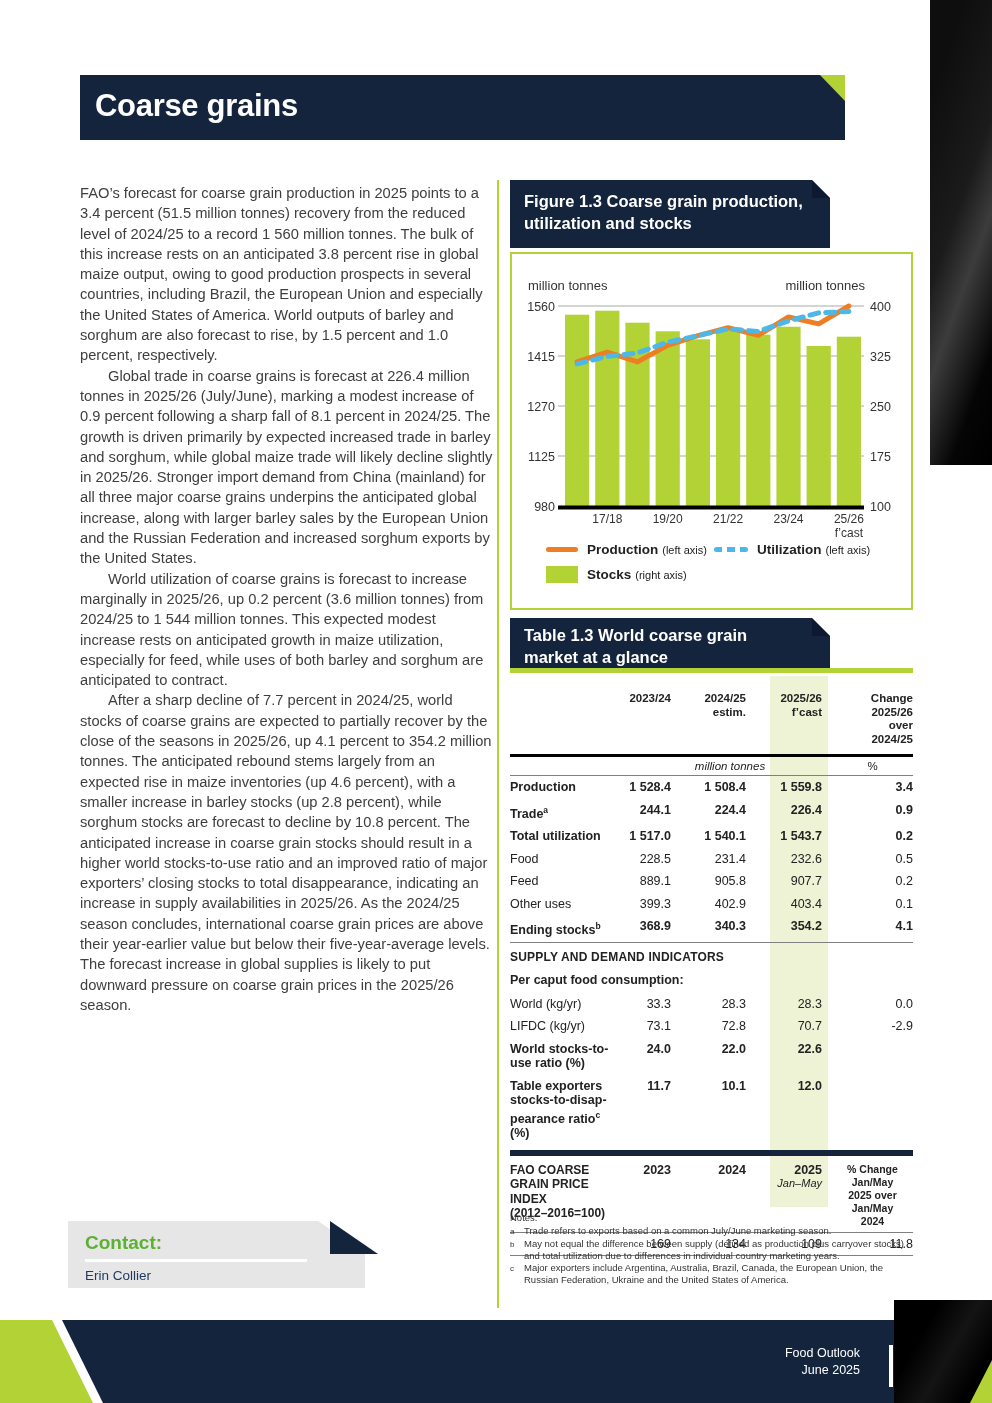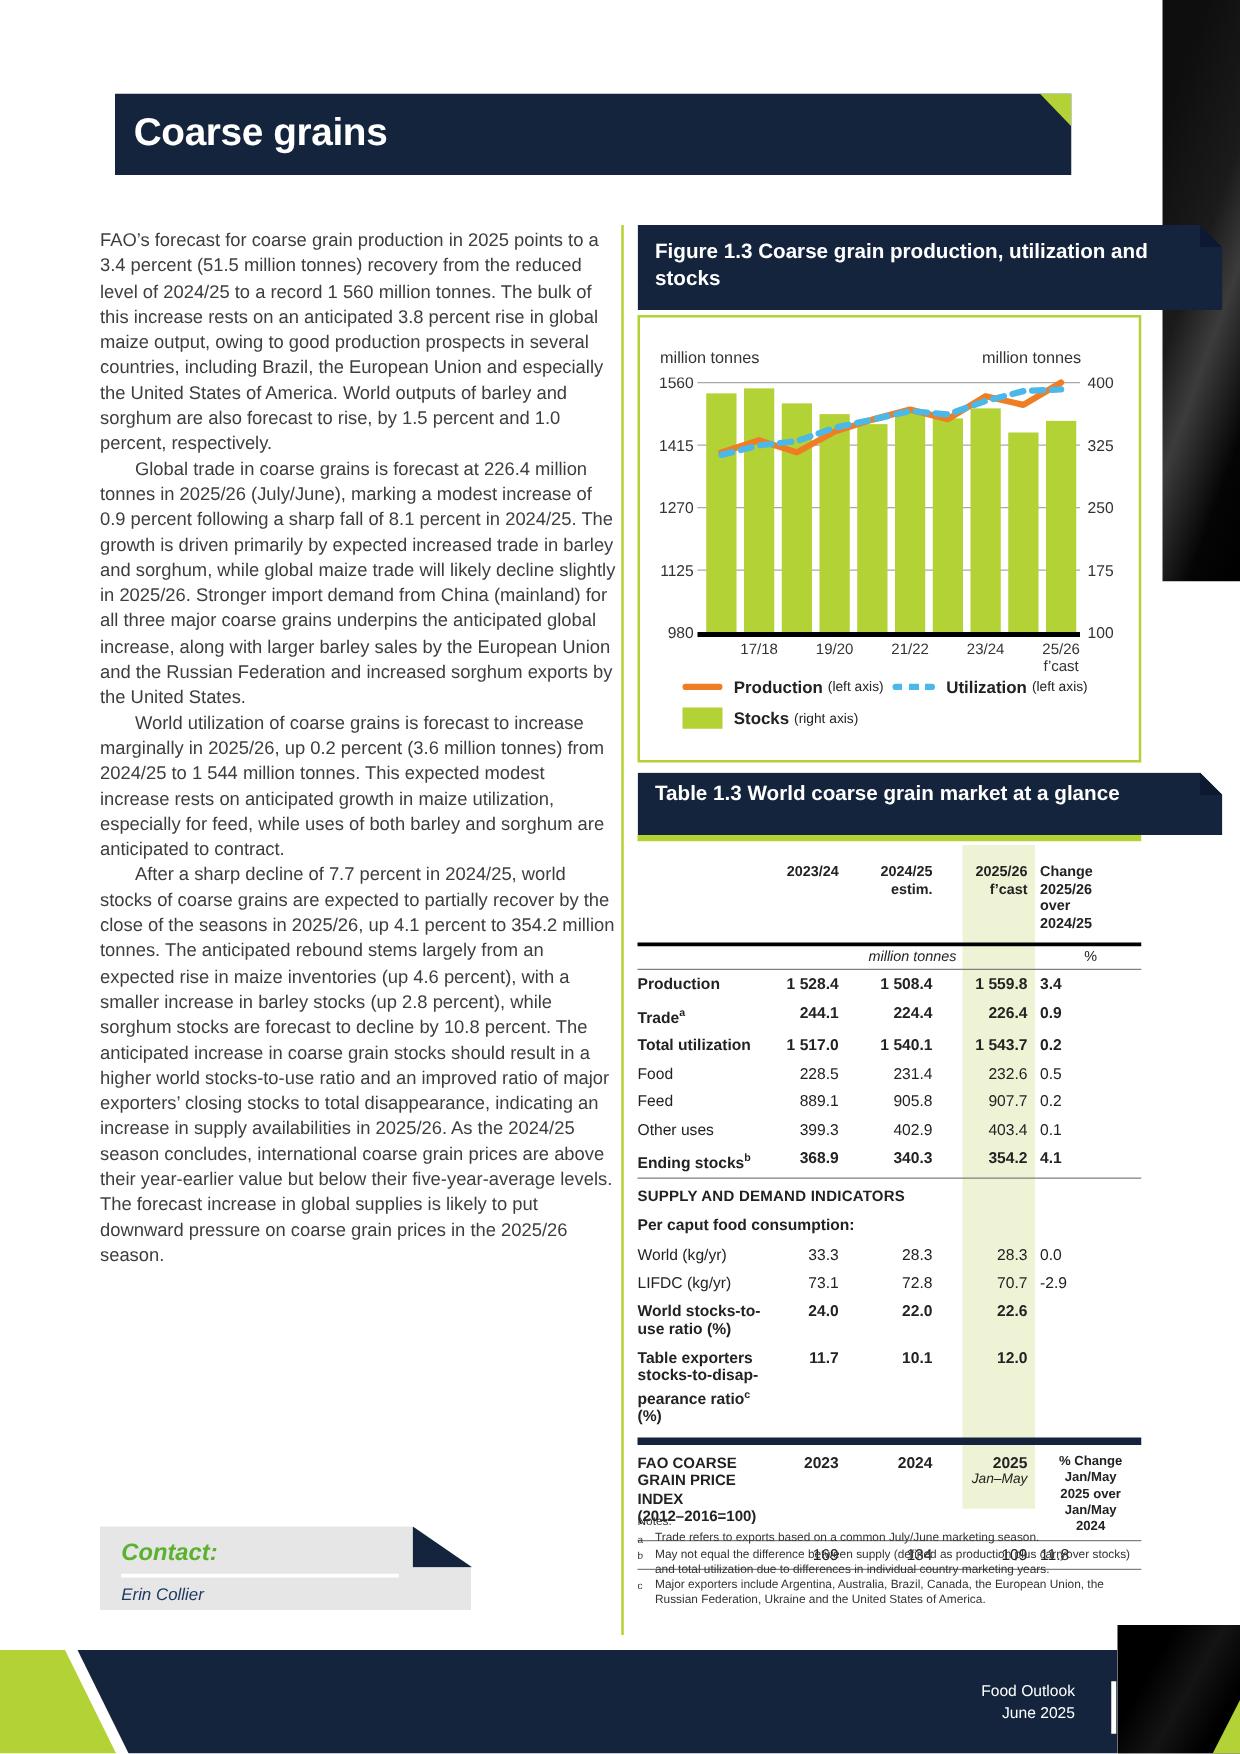--- a/index.html
+++ b/index.html
@@ -5,41 +5,41 @@
   html,body{margin:0;padding:0;background:#fff;}
   .page{position:relative;width:992px;height:1403px;background:#fff;overflow:hidden;
         font-family:"Liberation Sans",sans-serif;}
 
   
   .top-right-bar{position:absolute;left:930px;top:0;width:62px;height:465px;
       background:linear-gradient(110deg,#0e0e0e 15%,#1b1b1b 45%,#3c3c3c 60%,#050505 82%,#000 100%);}
   .col-divider{position:absolute;left:497px;top:180px;width:2px;height:1128px;background:#B2D235;}
 
   
-  .title-band{position:absolute;left:92px;top:75px;width:765px;height:65px;background:#14243D;}
+  .title-band{position:absolute;left:80px;top:75px;width:765px;height:65px;background:#14243D;}
   .title-band h1{margin:0;padding:13px 0 0 15px;color:#fff;font-size:31px;font-weight:700;letter-spacing:-.3px;}
   .title-band .fold{position:absolute;right:0;top:0;width:25px;height:26px;background:#B2D235;
       clip-path:polygon(0 0,100% 0,100% 100%);}
 
   
   .left-col{position:absolute;left:80px;top:183px;width:414px;}
   .left-col p{margin:0;font-size:14.7px;line-height:20.3px;color:#3E3E3E;text-indent:28px;}
   .left-col p.first{text-indent:0;}
 
   
-  .contact-box{position:absolute;left:80px;top:1221px;width:297px;height:67px;background:#E6E6E6;
-      clip-path:polygon(0 0,calc(100% - 47px) 0,100% 33px,100% 100%,0 100%);font-style:italic;}
+  .contact-box{position:absolute;left:68px;top:1221px;width:297px;height:67px;background:#E6E6E6;
+      clip-path:polygon(0 0,calc(100% - 47px) 0,100% 33px,100% 100%,0 100%);}
   .contact-box h2{margin:0;padding:11px 0 0 17px;color:#5CB130;font-size:19px;font-weight:700;}
   .contact-rule{margin:5px 0 5px 17px;width:222px;height:3px;background:#fff;}
   .contact-names{margin:0 0 0 17px;font-size:13.5px;line-height:18px;color:#1F3A60;}
   .contact-fold{position:absolute;left:330px;top:1221px;width:48px;height:33px;background:#14243D;
       clip-path:polygon(0 0,100% 100%,0 100%);}
 
   
-  .band{position:absolute;left:510px;width:468px;background:#14243D;color:#fff;box-sizing:border-box;
+  .band{position:absolute;left:510px;width:320px;background:#14243D;color:#fff;box-sizing:border-box;
       font-size:16.5px;font-weight:700;line-height:21.5px;padding:11px 26px 0 14px;
       clip-path:polygon(0 0,calc(100% - 18px) 0,100% 18px,100% 100%,0 100%);}
   .band .fold2{position:absolute;right:0;top:0;width:18px;height:18px;background:#0C1930;
       clip-path:polygon(0 0,100% 100%,0 100%);}
   #figure-band{top:180px;height:68px;}
   #table-band{top:618px;height:50px;padding-top:7px;}
   .table-underline{position:absolute;left:510px;top:668px;width:403px;height:5px;background:#B2D235;}
 
   
   .chart-box{position:absolute;left:510px;top:252px;width:403px;height:358px;border:2px solid #B2D235;
@@ -60,21 +60,21 @@
   .legend-item b{font-size:13.5px;color:#222;}
   .legend-item .qual{font-size:11px;color:#222;margin-left:4px;}
 
   
   .hl-band{position:absolute;left:770px;top:676px;width:58px;height:531px;background:#EEF3D6;}
   .grain-table{position:absolute;left:510px;top:676px;width:403px;font-size:12.5px;color:#222;}
   .trow{display:grid;grid-template-columns:118px 57px 75px 72px 81px;align-items:start;}
   .trow .c{padding:4px 0;}
   .num{text-align:right;}
   .c1{padding-right:14px !important;} .c2{padding-right:14px !important;} .c3{padding-right:10px !important;}
-  .c4{text-align:left;}
+  .c4{text-align:right;}
   .hdr{font-size:11.5px;font-weight:700;white-space:pre-line;line-height:13.5px;padding-top:16px !important;padding-bottom:8px !important;}
   .hdr-row{border-bottom:3px solid #000000;}
   .unit-row{border-bottom:1px solid #808080;font-size:11.5px;}
   .unit-row .units{grid-column:2/5;text-align:center;font-style:italic;padding:3px 0;}
   .unit-row .pct{grid-column:5;text-align:center;font-style:normal;padding:3px 0;}
   .sec-head{font-weight:700;font-size:12px;padding:7px 0 3px 0;letter-spacing:.2px;}
   .sec-head.ruled{border-top:1px solid #808080;}
   .sub-head{font-weight:700;font-size:12.5px;padding:6px 0;}
   .bold-row .c{font-weight:700;}
   .lbl{line-height:14.5px;padding-right:4px;}

